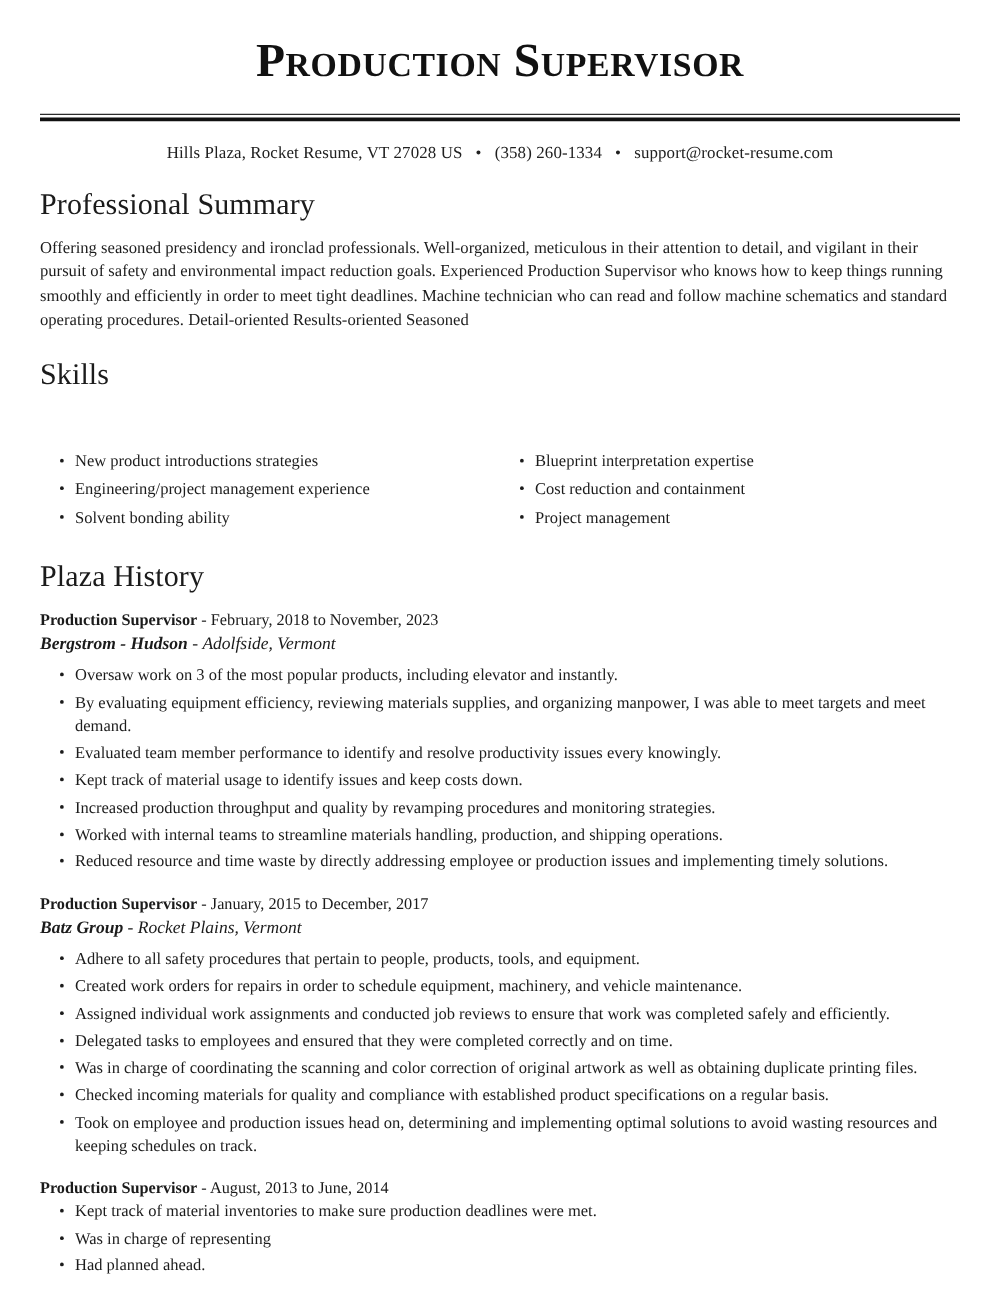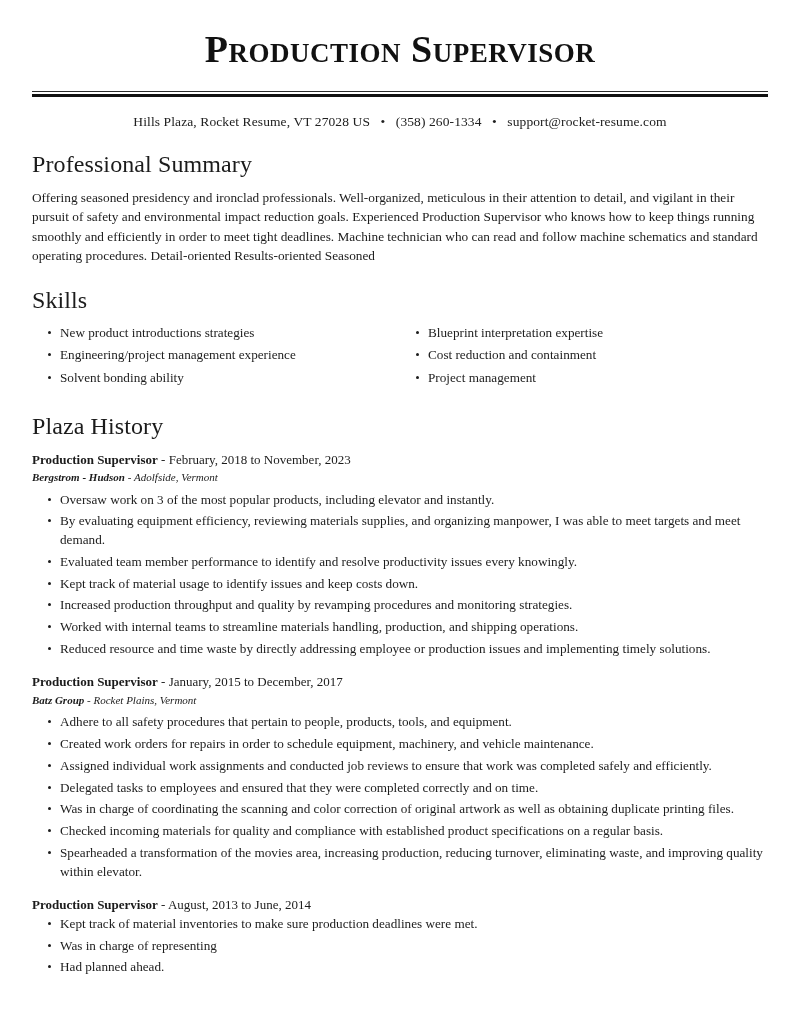--- a/index.html
+++ b/index.html
@@ -85,20 +85,21 @@
   }
 
   
   .skills-columns {
     display: flex;
     margin-top: 4px;
   }
   .skills-col {
     width: 50%;
     box-sizing: border-box;
+    margin-top: 36px;
   }
   .skills-col:first-child {
     padding-right: 16px;
   }
   ul.bullets {
     list-style: none;
     margin: 0;
     padding: 0;
   }
   ul.bullets > li {
@@ -132,21 +133,21 @@
     line-height: 1.5;
     color: #1b1b1b;
   }
   .job-title {
     font-weight: bold;
   }
   .job-dates {
     font-weight: normal;
   }
   .job-company-line {
-    font-size: 11px;
+    font-size: 14px;
     line-height: 1.5;
     color: #1b1b1b;
     margin-bottom: 5px;
   }
   .job-company {
     font-weight: bold;
     font-style: italic;
   }
   .job-location {
     font-style: italic;
@@ -224,21 +225,21 @@
         <div class="job">
           <div class="job-title-line"><span class="job-title">Production Supervisor</span><span class="dash"> - </span><span class="job-dates">January, 2015 to December, 2017</span></div>
           <div class="job-company-line"><span class="job-company">Batz Group</span><span class="dash"> - </span><span class="job-location">Rocket Plains, Vermont</span></div>
           <ul class="bullets">
             <li>Adhere to all safety procedures that pertain to people, products, tools, and equipment.</li>
             <li>Created work orders for repairs in order to schedule equipment, machinery, and vehicle maintenance.</li>
             <li>Assigned individual work assignments and conducted job reviews to ensure that work was completed safely and efficiently.</li>
             <li>Delegated tasks to employees and ensured that they were completed correctly and on time.</li>
             <li>Was in charge of coordinating the scanning and color correction of original artwork as well as obtaining duplicate printing files.</li>
             <li>Checked incoming materials for quality and compliance with established product specifications on a regular basis.</li>
-            <li>Spearheaded a transformation of the movies area, increasing production, reducing turnover, eliminating waste, and improving quality within elevator.</li>
+            <li>Took on employee and production issues head on, determining and implementing optimal solutions to avoid wasting resources and keeping schedules on track.</li>
           </ul>
         </div>
         <div class="job">
           <div class="job-title-line"><span class="job-title">Production Supervisor</span><span class="dash"> - </span><span class="job-dates">August, 2013 to June, 2014</span></div>
           <ul class="bullets">
             <li>Kept track of material inventories to make sure production deadlines were met.</li>
             <li>Was in charge of representing</li>
             <li>Had planned ahead.</li>
           </ul>
         </div>

